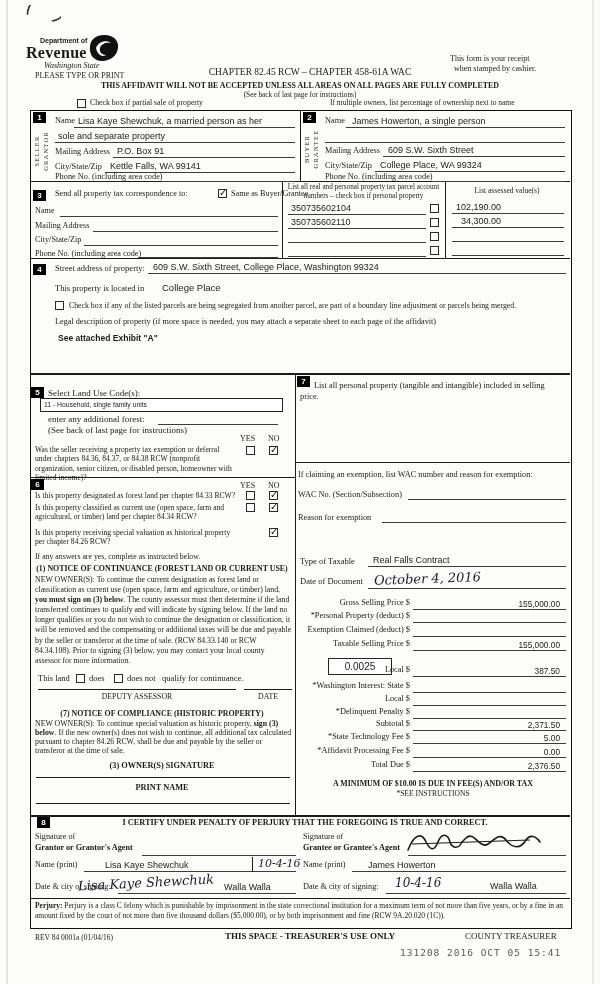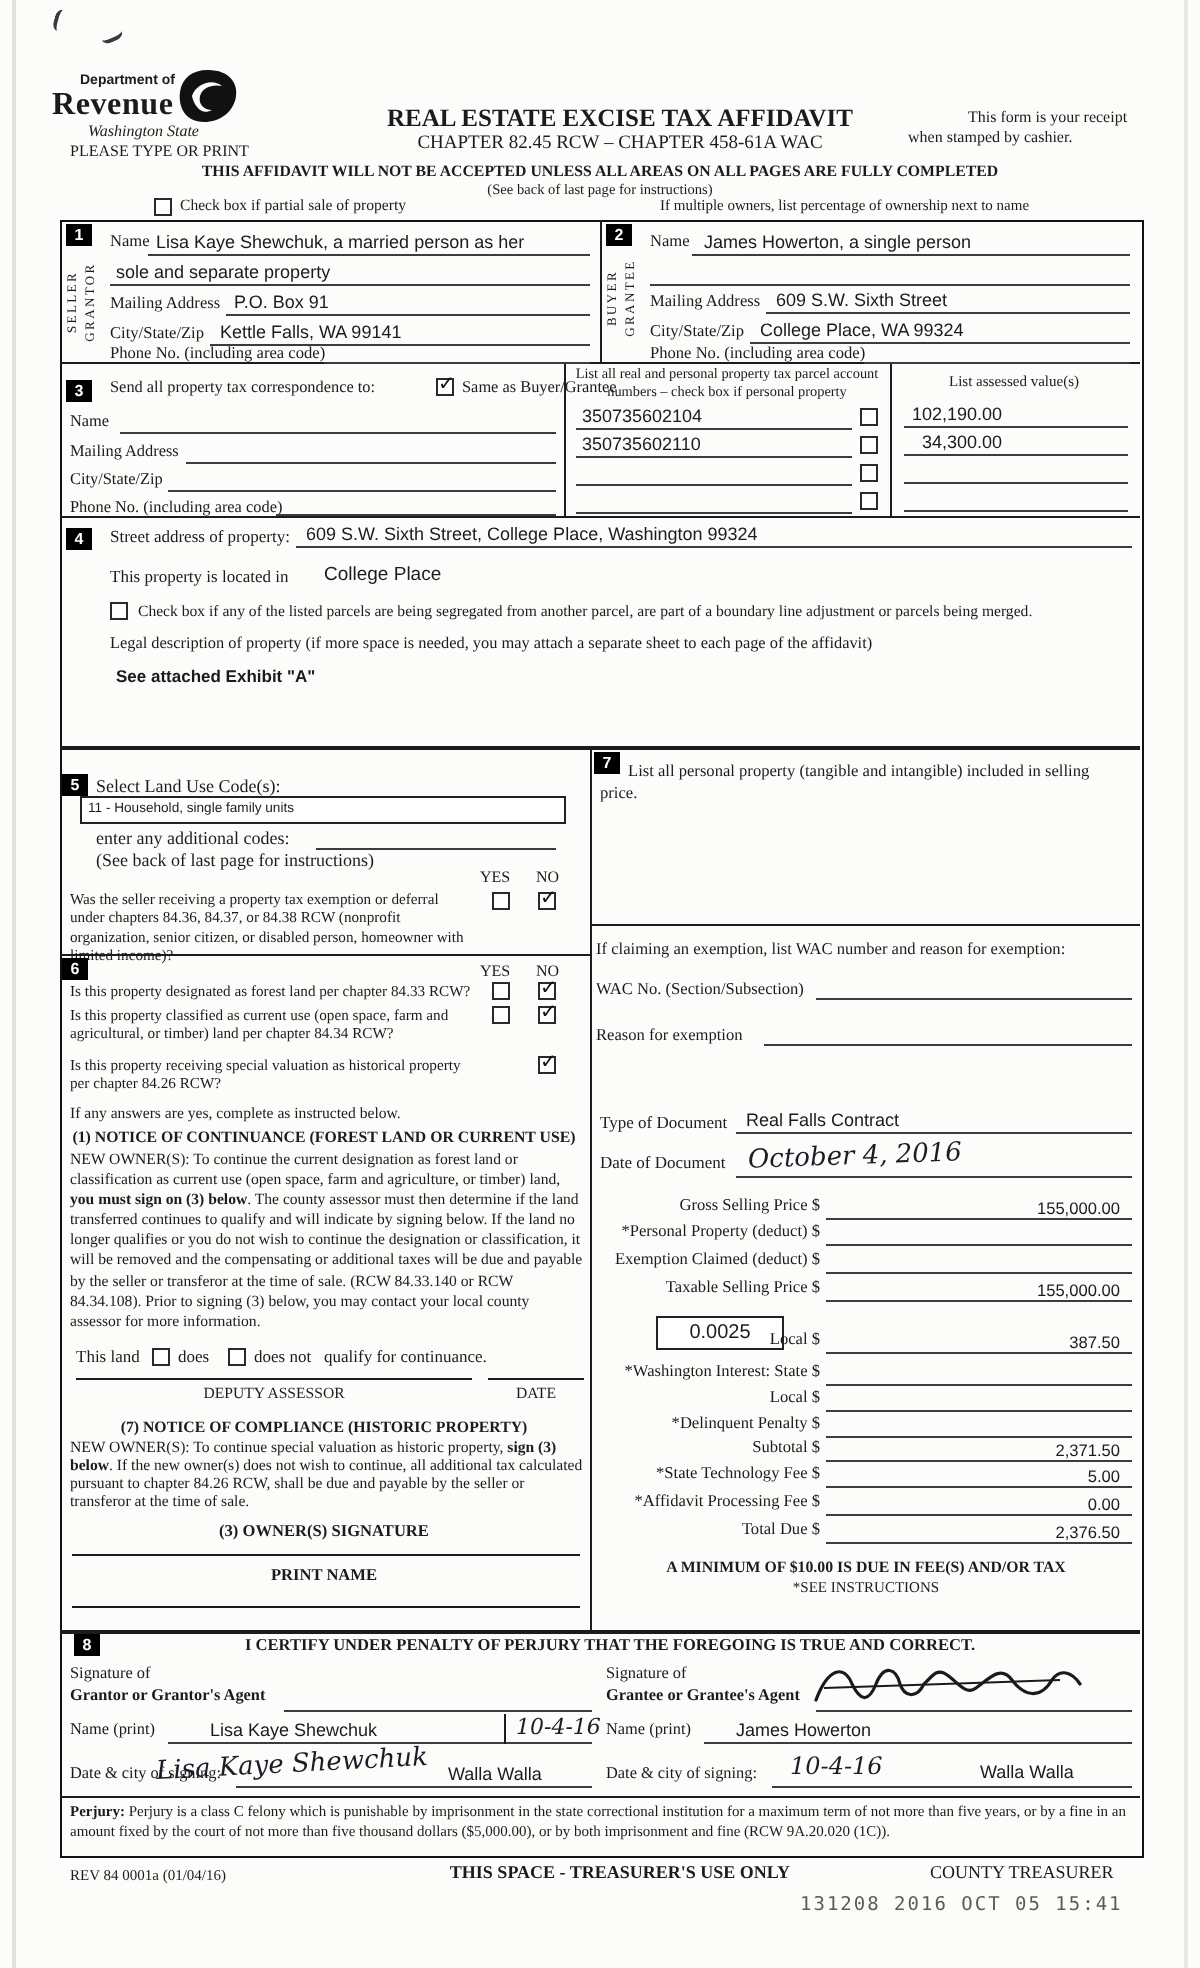--- a/index.html
+++ b/index.html
@@ -37,23 +37,22 @@
   <div class="abs" style="left:50px;top:13px;width:11px;height:6px;border-bottom:2px solid #3a3a3a;border-radius:40%;transform:rotate(-24deg)"></div>
 
   <div class="abs sans b" style="left:40px;top:37px;font-size:7px">Department of</div>
   <div class="abs serif b" style="left:26px;top:44px;font-size:16px;letter-spacing:.3px">Revenue</div>
   <div class="abs serif" style="left:44px;top:61px;font-size:8px;font-style:italic">Washington State</div>
   <svg class="abs" style="left:88px;top:34px" width="32" height="28" viewBox="0 0 32 28">
     <path d="M16 1 C27 1 31 8 30 14 C29 22 22 27 14 27 C5 27 1 20 2 12 C3 5 8 1 16 1 Z" fill="#111"></path>
     <path d="M8 14 C10 8 18 5 23 9 C18 8 13 10 12 14 C11 18 14 21 18 21 C13 24 9 19 8 14 Z" fill="#fcfcfa"></path>
   </svg>
 
-  <div class="abs serif b ctr" style="left:155px;top:52px;width:310px;font-size:12.5px">REAL ESTATE EXCISE TAX AFFIDAVIT</div>
   <div class="abs serif ctr" style="left:155px;top:67px;width:310px;font-size:9.5px">CHAPTER 82.45 RCW – CHAPTER 458-61A WAC</div>
-  <div class="abs serif" style="left:484px;top:54px;font-size:8px">This form is your receipt</div>
+  <div class="abs serif" style="left:450px;top:54px;font-size:8px">This form is your receipt</div>
   <div class="abs serif" style="left:454px;top:64px;font-size:8px">when stamped by cashier.</div>
   <div class="abs serif" style="left:35px;top:71px;font-size:8px">PLEASE TYPE OR PRINT</div>
   <div class="abs serif b ctr" style="left:0;top:81px;width:600px;font-size:7.9px">THIS AFFIDAVIT WILL NOT BE ACCEPTED UNLESS ALL AREAS ON ALL PAGES ARE FULLY COMPLETED</div>
   <div class="abs serif ctr" style="left:0;top:90px;width:600px;font-size:7.3px">(See back of last page for instructions)</div>
 
   <div class="cb" style="left:77px;top:99px"></div>
   <div class="abs serif" style="left:90px;top:98px;font-size:7.8px">Check box if partial sale of property</div>
   <div class="abs serif" style="left:330px;top:98px;font-size:7.5px">If multiple owners, list percentage of ownership next to name</div>
 
   <div class="abs" style="left:30px;top:110px;width:540px;height:817px;border:1.5px solid #111"></div>
@@ -151,21 +150,21 @@
   <div class="cb" style="left:55px;top:301px"></div>
   <div class="abs serif" style="left:69px;top:301px;width:500px;font-size:7.8px">Check box if any of the listed parcels are being segregated from another parcel, are part of a boundary line adjustment or parcels being merged.</div>
   <div class="abs serif" style="left:55px;top:317px;font-size:8.2px">Legal description of property (if more space is needed, you may attach a separate sheet to each page of the affidavit)</div>
   <div class="abs sans b" style="left:58px;top:333px;font-size:8.5px">See attached Exhibit "A"</div>
 
   <div class="num" style="left:31px;top:387px">5</div>
   <div class="abs serif" style="left:48px;top:388px;font-size:9px">Select Land Use Code(s):</div>
   <div class="abs" style="left:40px;top:398px;width:241px;height:12px;border:1px solid #222;background:#fff">
     <span class="sans abs" style="left:3px;top:2px;font-size:6.8px">11 - Household, single family units</span>
   </div>
-  <div class="abs serif" style="left:48px;top:414px;font-size:9px">enter any additional codes:</div>
+  <div class="abs serif" style="left:48px;top:414px;font-size:9px">enter any additional forest:</div>
   <div class="ul" style="left:158px;top:414px;width:120px;height:10px"></div>
   <div class="abs serif" style="left:48px;top:425px;font-size:9px">(See back of last page for instructions)</div>
   <div class="abs serif" style="left:240px;top:434px;font-size:8px">YES</div>
   <div class="abs serif" style="left:268px;top:434px;font-size:8px">NO</div>
   <div class="abs serif" style="left:35px;top:445px;width:200px;font-size:7.6px;line-height:9.4px">Was the seller receiving a property tax exemption or deferral under chapters 84.36, 84.37, or 84.38 RCW (nonprofit organization, senior citizen, or disabled person, homeowner with limited income)?</div>
   <div class="cb" style="left:246px;top:446px"></div>
   <div class="cb" style="left:269px;top:446px">
     <span class="mark">✓</span>
   </div>
 
@@ -217,21 +216,21 @@
 
   <div class="num" style="left:297px;top:376px">7</div>
   <div class="abs serif" style="left:300px;top:380px;width:258px;font-size:8.3px;line-height:11px;text-indent:14px">List all  personal property (tangible and intangible) included in selling price.</div>
 
   <div class="abs serif" style="left:298px;top:470px;font-size:8.3px">If claiming an exemption, list WAC number and reason for exemption:</div>
   <div class="abs serif" style="left:298px;top:490px;font-size:8.3px">WAC No. (Section/Subsection)</div>
   <div class="ul" style="left:408px;top:489px;width:158px;height:10px"></div>
   <div class="abs serif" style="left:298px;top:513px;font-size:8.3px">Reason for exemption</div>
   <div class="ul" style="left:382px;top:512px;width:184px;height:10px"></div>
 
-  <div class="abs serif" style="left:300px;top:556px;font-size:8.5px">Type of Document</div>
+  <div class="abs serif" style="left:300px;top:556px;font-size:8.5px">Type of Taxable</div>
   <div class="ul" style="left:368px;top:555px;width:198px;height:11px"></div>
   <div class="abs sans" style="left:373px;top:555px;font-size:9px">Real Falls Contract</div>
   <div class="abs serif" style="left:300px;top:576px;font-size:8.5px">Date of Document</div>
   <div class="ul" style="left:368px;top:575px;width:198px;height:13px"></div>
   <div class="abs hand" style="left:374px;top:571px;font-size:13px;transform:rotate(-2deg)">October 4, 2016</div>
 
   <div class="abs" style="left:300px;top:598px;width:266px;height:13px">
     <span class="serif abs nw" style="right:156px;font-size:8.3px">Gross Selling Price  $</span>
     <span class="ul" style="left:113px;top:0;width:153px;height:11px">
         <span class="sans abs" style="right:6px;top:1px;font-size:8.3px">155,000.00</span>

